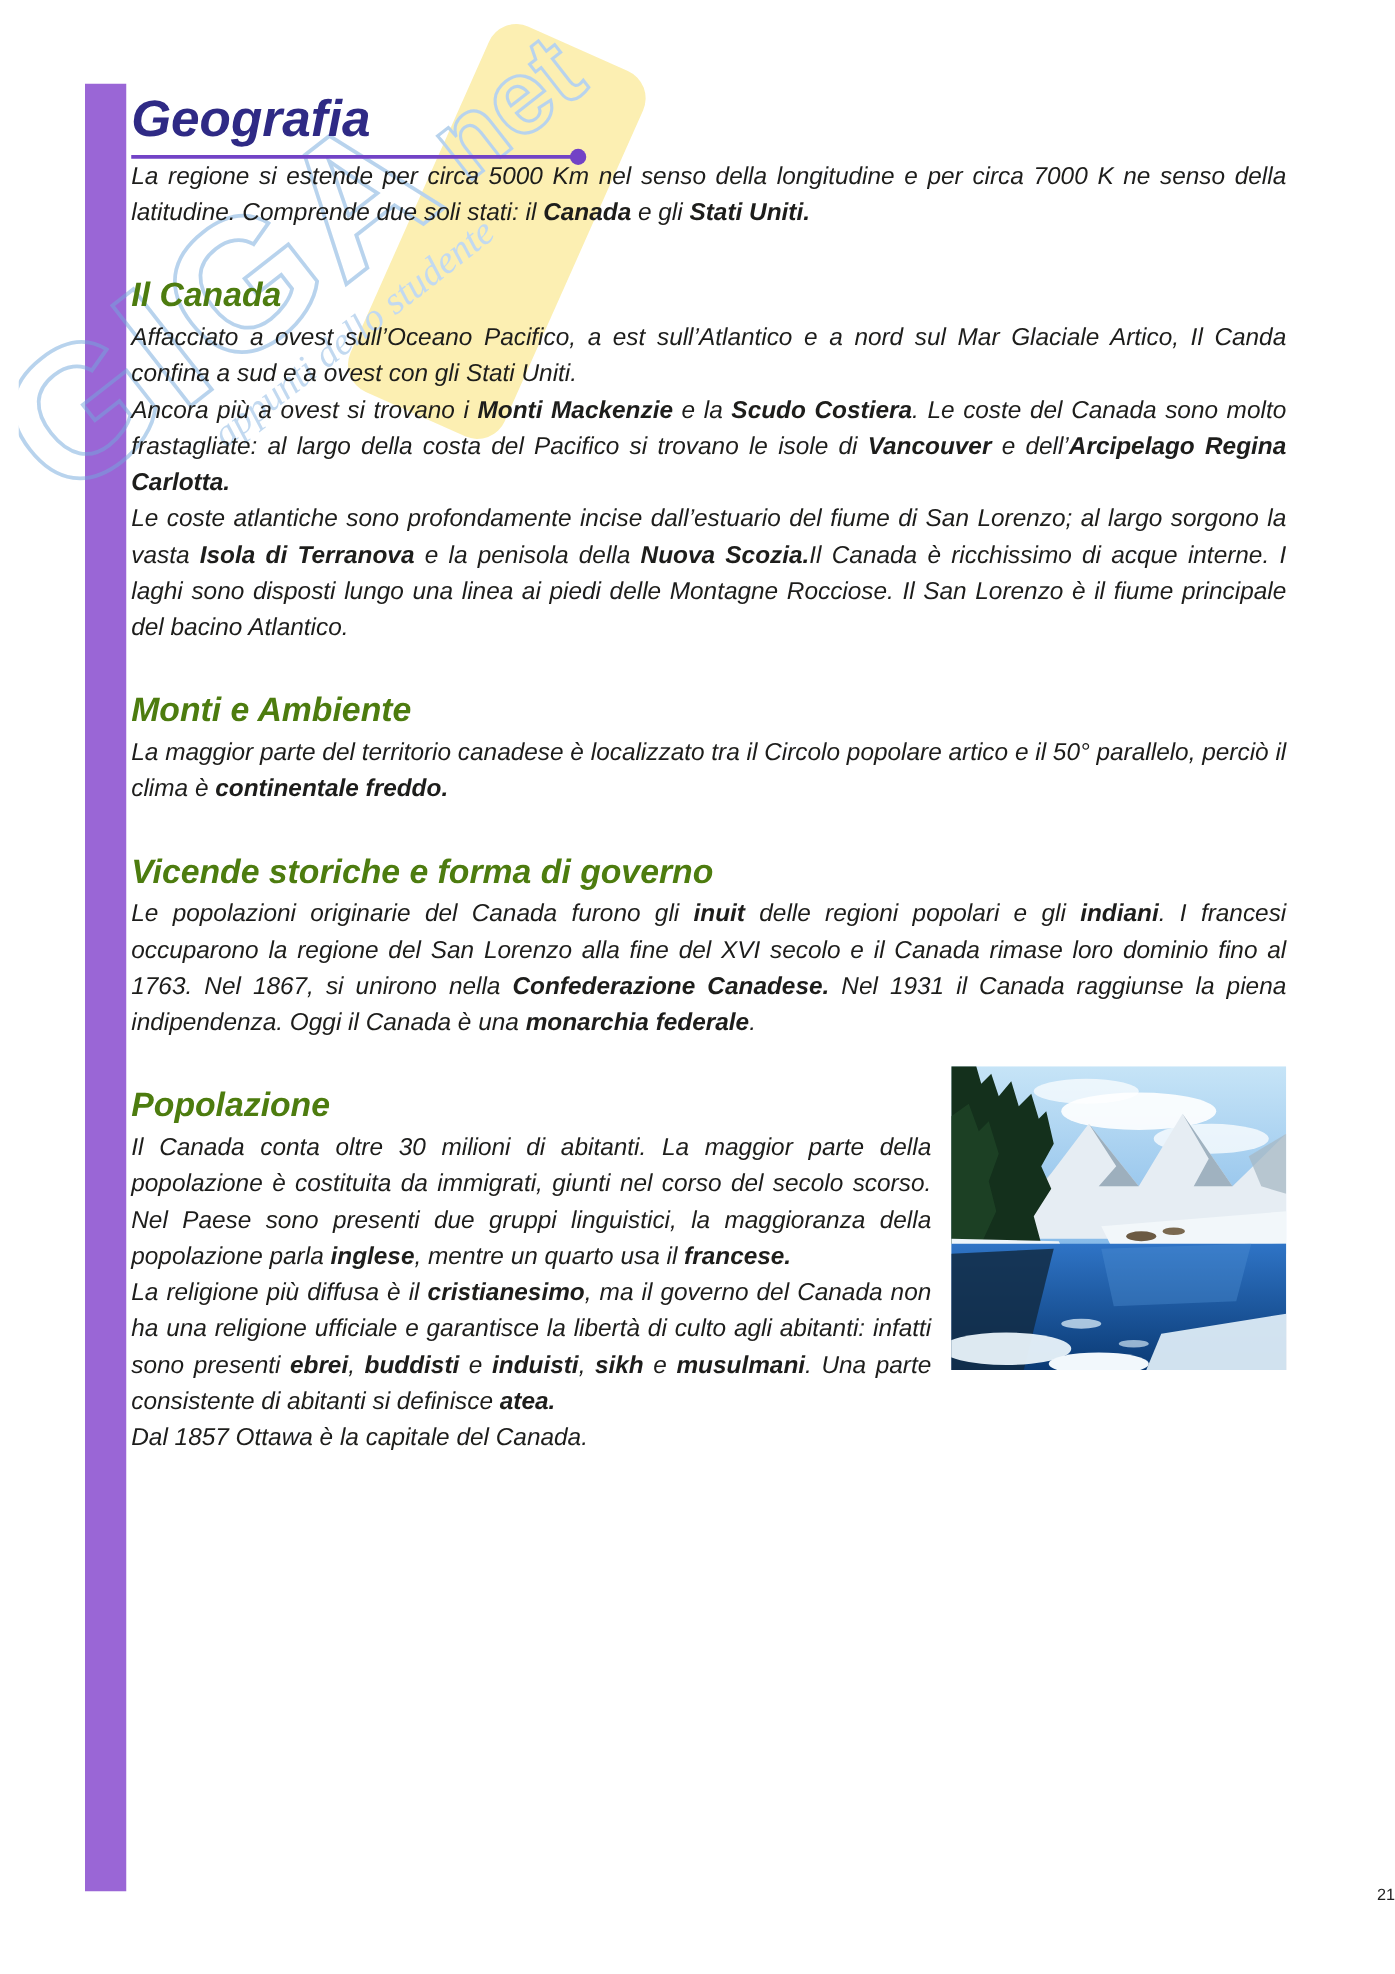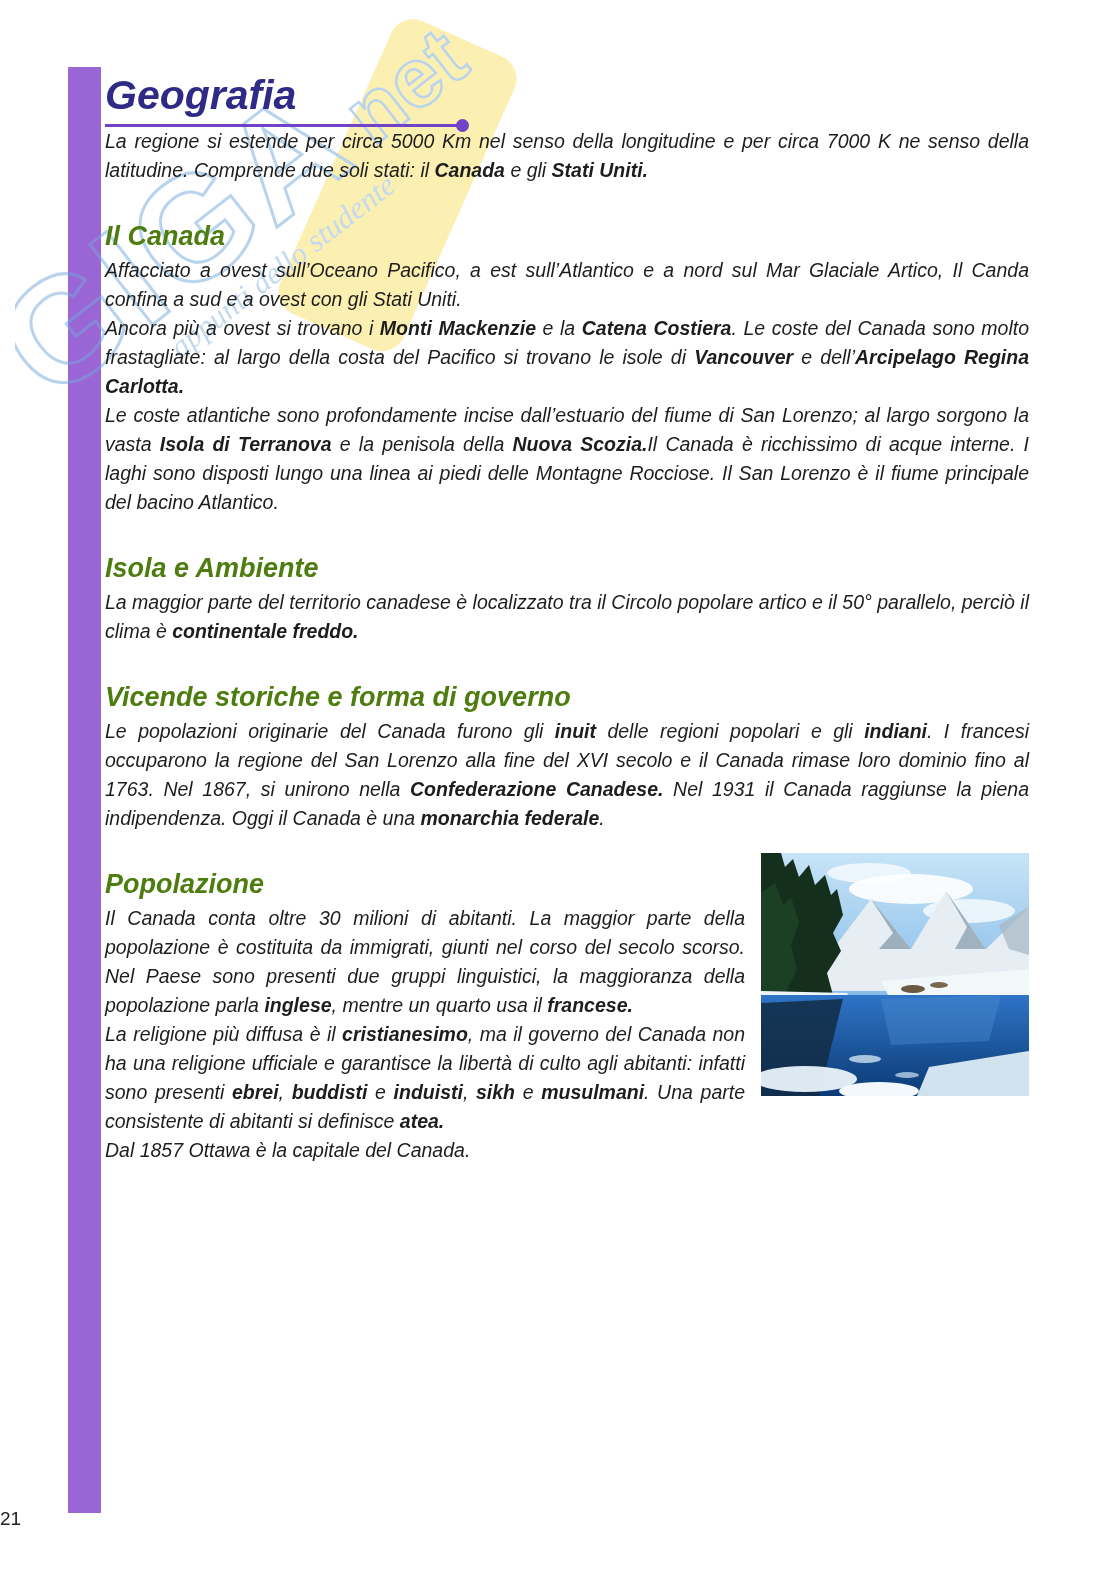--- a/index.html
+++ b/index.html
@@ -69,22 +69,22 @@
   .sec::after { content: ""; display: block; clear: both; }
   .photo {
     float: right;
     width: 268px; height: 243px;
     margin: -16px 0 10px 16px;
   }
   .photo svg { display: block; width: 100%; height: 100%; }
   .page-number {
     position: absolute;
     left: 0; right: 0; top: 1508px;
-    text-align: left;
-    font-size: 19px;
+    text-align: right;
+    font-size: 13px;
     color: #222222;
     z-index: 1;
   }
 </style>
 </head>
 <body>
 
 <div class="page">
 
   <div class="accent-bar"></div>
@@ -105,26 +105,26 @@
     <h1 class="doc-title">Geografia</h1>
     <div class="title-rule">
       <span class="dot"></span>
     </div>
 
     <p class="body intro"><span>La regione si estende per circa 5000 Km nel senso della longitudine e per circa 7000 K ne senso della latitudine. Comprende due soli stati: il </span><b>Canada</b><span> e gli </span><b>Stati Uniti.</b></p>
 
     <section class="sec">
       <h2 class="sec-heading">Il Canada</h2>
       <p class="body"><span>Affacciato a ovest sull’Oceano Pacifico, a est sull’Atlantico e a nord sul Mar Glaciale Artico, Il Canda confina a sud e a ovest con gli Stati Uniti.</span></p>
-      <p class="body"><span>Ancora più a ovest si trovano i </span><b>Monti Mackenzie</b><span> e la </span><b>Catena Costiera</b><span>. Le coste del Canada sono molto frastagliate: al largo della costa del Pacifico si trovano le isole di </span><b>Vancouver</b><span> e dell’</span><b>Arcipelago Regina Carlotta.</b></p>
+      <p class="body"><span>Ancora più a ovest si trovano i </span><b>Monti Mackenzie</b><span> e la </span><b>Scudo Costiera</b><span>. Le coste del Canada sono molto frastagliate: al largo della costa del Pacifico si trovano le isole di </span><b>Vancouver</b><span> e dell’</span><b>Arcipelago Regina Carlotta.</b></p>
       <p class="body"><span>Le coste atlantiche sono profondamente incise dall’estuario del fiume di San Lorenzo; al largo sorgono la vasta </span><b>Isola di Terranova</b><span> e la penisola della </span><b>Nuova Scozia.</b><span>Il Canada è ricchissimo di acque interne. I laghi sono disposti lungo una linea ai piedi delle Montagne Rocciose. Il San Lorenzo è il fiume principale del bacino Atlantico.</span></p>
     </section>
 
     <section class="sec">
-      <h2 class="sec-heading">Isola e Ambiente</h2>
+      <h2 class="sec-heading">Monti e Ambiente</h2>
       <p class="body"><span>La maggior parte del territorio canadese è localizzato tra il Circolo popolare artico e il 50° parallelo, perciò il clima è </span><b>continentale freddo.</b></p>
     </section>
 
     <section class="sec">
       <h2 class="sec-heading">Vicende storiche e forma di governo</h2>
       <p class="body"><span>Le popolazioni originarie del Canada furono gli </span><b>inuit</b><span> delle regioni popolari e gli </span><b>indiani</b><span>. I francesi occuparono la regione del San Lorenzo alla fine del XVI secolo e il Canada rimase loro dominio fino al 1763. Nel 1867, si unirono nella </span><b>Confederazione Canadese.</b><span> Nel 1931 il Canada raggiunse la piena indipendenza. Oggi il Canada è una </span><b>monarchia federale</b><span>.</span></p>
     </section>
 
     <section class="sec">
       <div class="photo">

